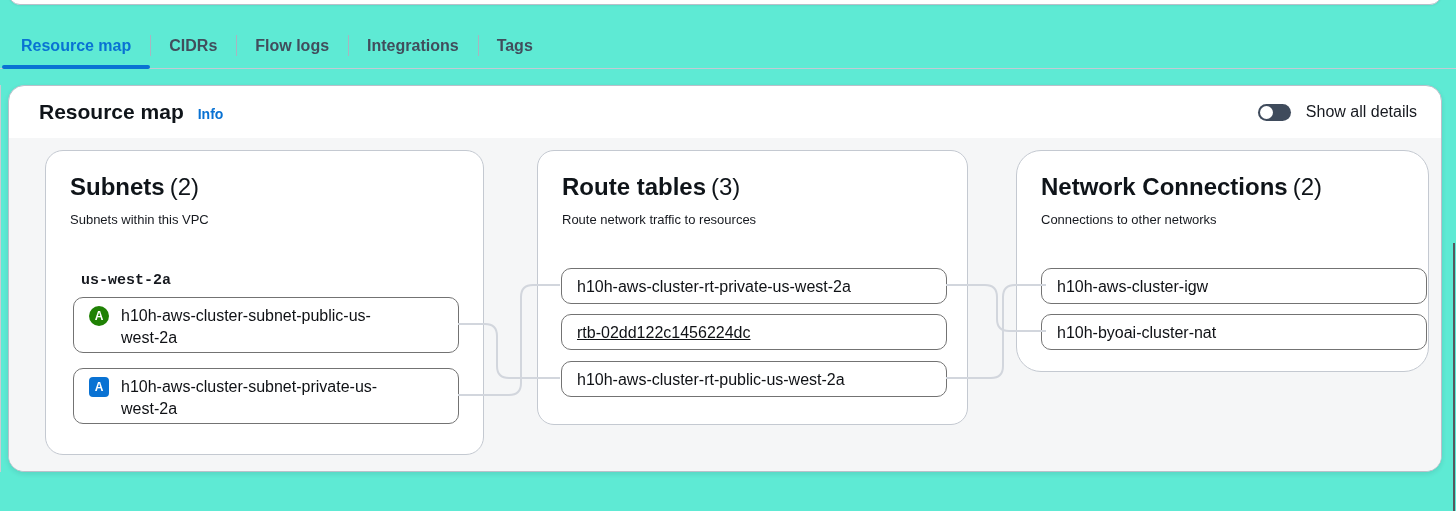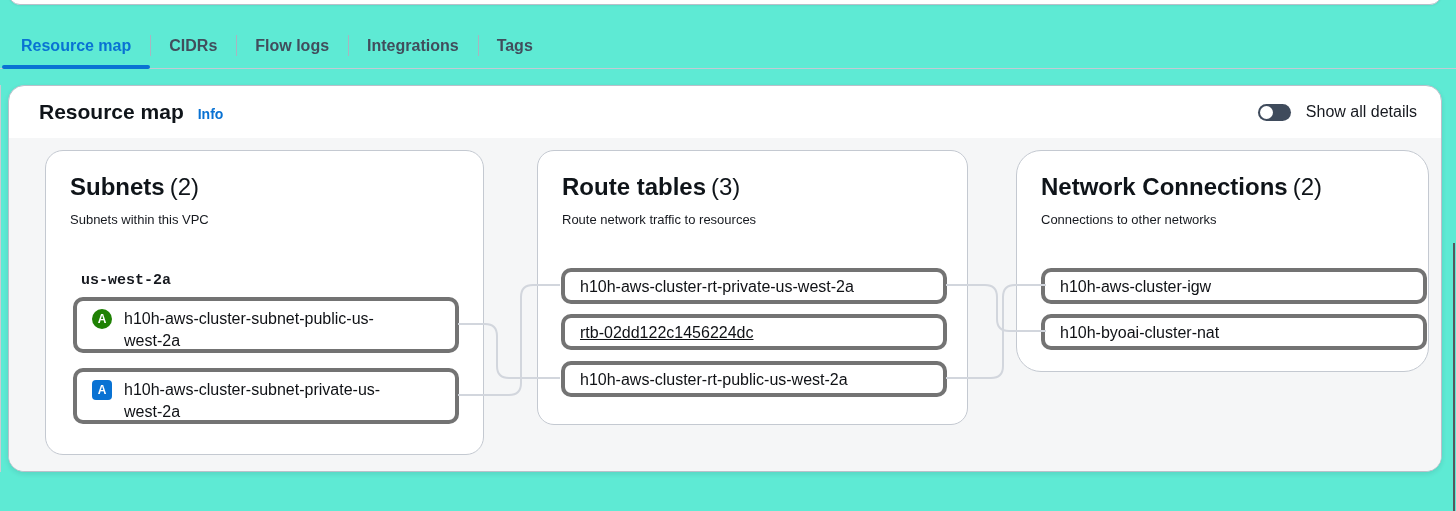--- a/index.html
+++ b/index.html
@@ -38,21 +38,21 @@
   .toggle-label{font-size:16px;color:#16191f;}
   .panel-body{position:absolute;left:0;right:0;top:52px;bottom:0;background:#f5f6f7;border-radius:0 0 15px 15px;}
   
   .map-layer{position:absolute;left:0;top:0;width:1456px;height:511px;pointer-events:none;}
   .card{position:absolute;background:#fff;border:1px solid #c4c9d1;border-radius:18px;box-sizing:border-box;pointer-events:auto;}
   .card-title{position:absolute;left:24px;top:22px;font-size:24px;color:#0f1419;white-space:nowrap;}
   .card-title .t{font-weight:bold;}
   .card-title .c{font-weight:normal;margin-left:5px;}
   .card-sub{position:absolute;left:24px;top:61px;font-size:13px;color:#16191f;white-space:nowrap;}
   .group-label{position:absolute;left:35px;top:121px;font-size:15px;font-weight:bold;color:#16191f;font-family:Liberation Mono, monospace;}
-  .item{position:absolute;width:386px;background:#fff;border:4px solid #737373;border-radius:10px;
+  .item{position:absolute;width:386px;background:#fff;border:1px solid #737373;border-radius:10px;
     box-sizing:border-box;display:flex;align-items:center;padding:0 15px;
     font-size:16px;color:#0f1115;cursor:pointer;pointer-events:auto;}
   .item.two-line{align-items:flex-start;padding-top:7px;}
   .item .label{line-height:21px;}
   .item.two-line .label{max-width:262px;line-height:22px;}
   .badge{width:20px;height:20px;min-width:20px;margin-right:12px;margin-top:1px;
     display:flex;align-items:center;justify-content:center;color:#fff;font-size:12px;font-weight:bold;}
   .badge.circle{border-radius:50%;}
   .badge.square{border-radius:4px;}
   

